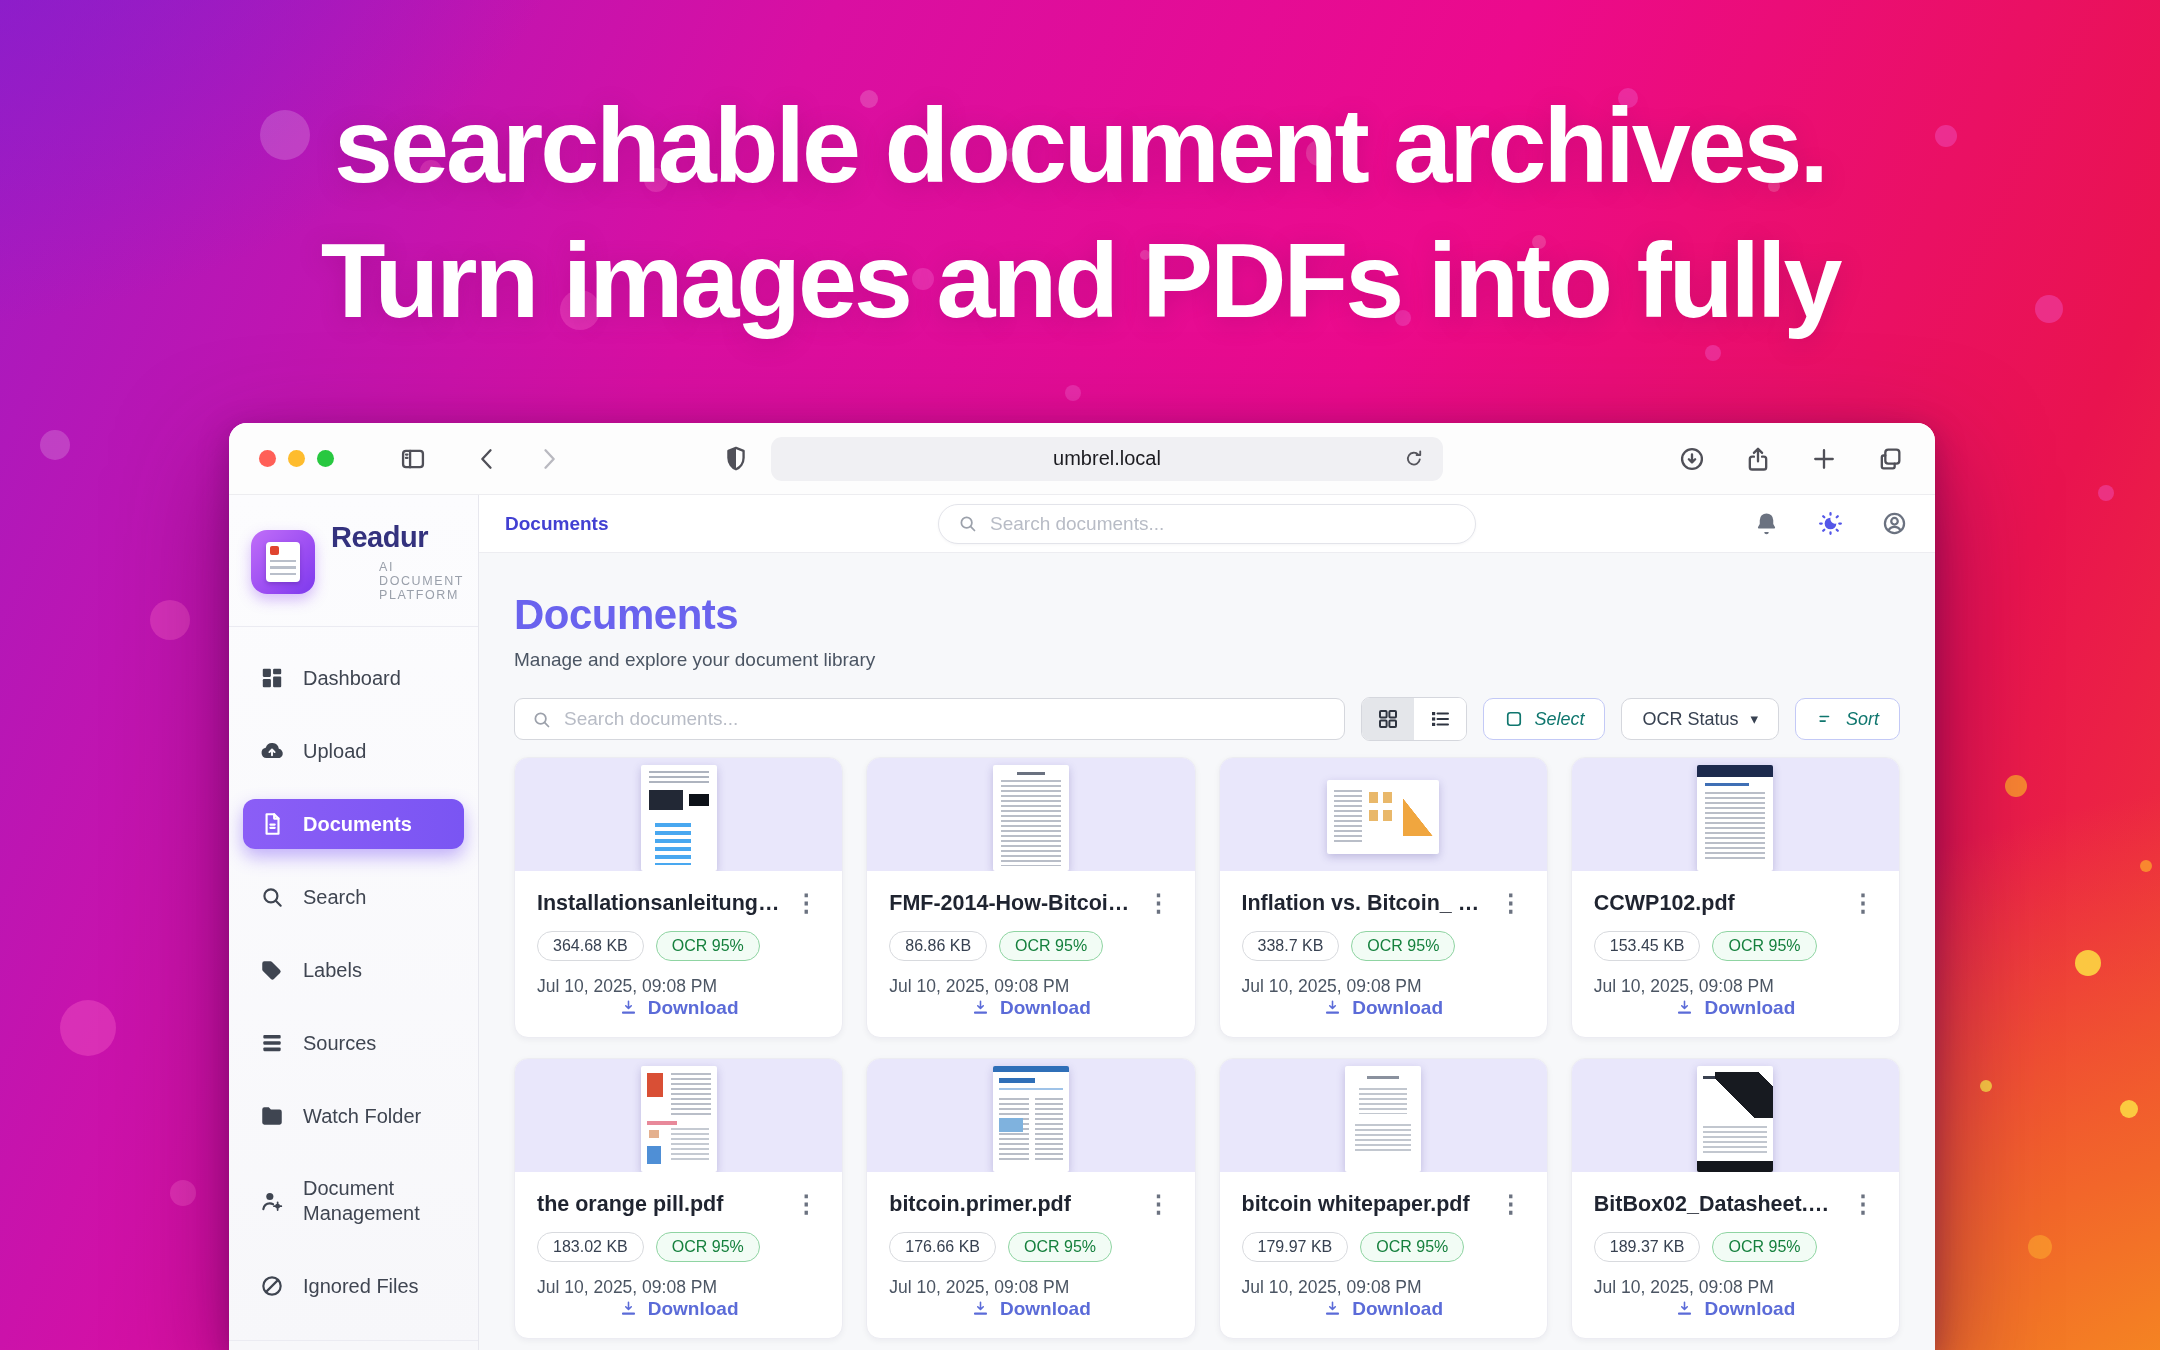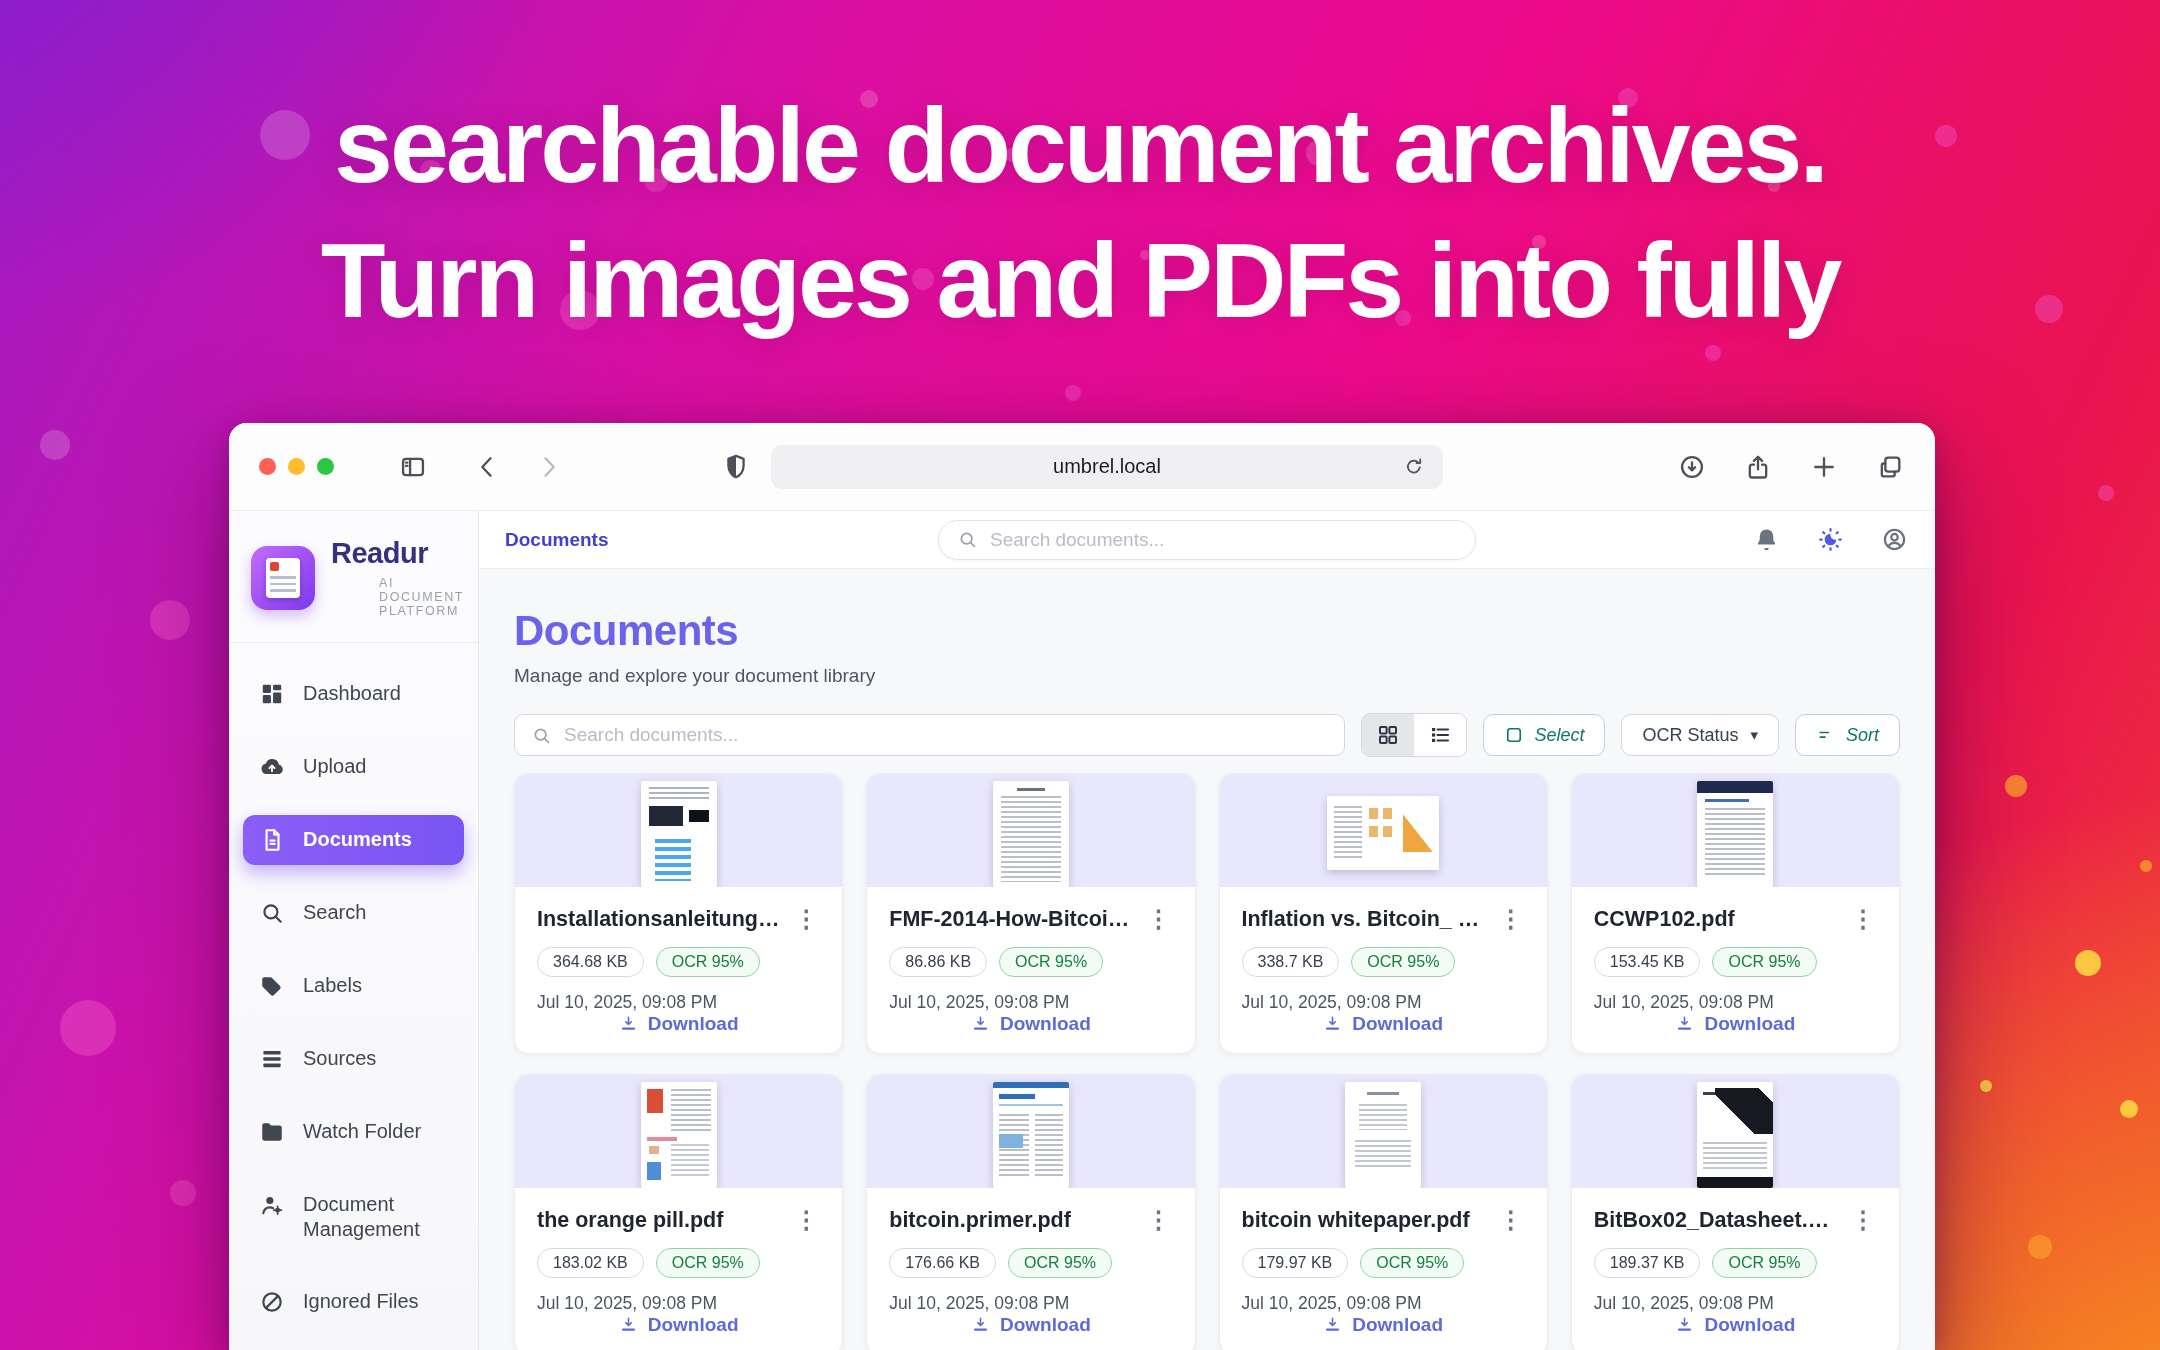--- a/index.html
+++ b/index.html
@@ -22,21 +22,21 @@
   }
   .hero h1 span{ display:block; }
 
   
   .window{
     position:absolute; left:229px; top:423px; width:1706px; height:927px;
     background:#fff; border-radius:18px 18px 0 0; overflow:hidden;
     box-shadow:0 40px 110px rgba(70,0,70,.5), 0 8px 30px rgba(70,0,70,.35);
   }
   .chrome{
-    height:88px; background:#fdfdfd; display:flex; align-items:center;
+    height:72px; background:#fdfdfd; display:flex; align-items:center;
     padding:0 30px; border-bottom:1px solid #ededf0; position:relative;
   }
   .lights{ display:flex; gap:12px; margin-right:64px; }
   .light{ width:17px; height:17px; border-radius:50%; }
   .light.red{ background:#ff5f57; } .light.yellow{ background:#febc2e; } .light.green{ background:#28c840; }
   .cicon{ width:30px; height:30px; color:#505058; display:inline-flex; align-items:center; justify-content:center; }
   .cicon svg{ width:28px; height:28px; }
   .cicon.dim{ color:#b9b9c0; }
   .chrome .nav-arrows{ display:flex; gap:32px; margin-right:40px; }
   .urlwrap{ position:absolute; left:50%; transform:translateX(-50%); display:flex; align-items:center; gap:20px; }
@@ -63,21 +63,21 @@
     display:flex; align-items:center; justify-content:center;
   }
   .logo-page{ width:34px; height:40px; background:#fff; border-radius:4px; position:relative; box-shadow:0 2px 4px rgba(60,20,120,.3); }
   .logo-page::before{ content:""; position:absolute; left:4px; top:4px; width:9px; height:9px; background:#e0452f; border-radius:2px; }
   .logo-page::after{ content:""; position:absolute; left:4px; right:4px; top:18px; height:16px;
       background:repeating-linear-gradient(#b9bfca 0 2.5px, transparent 2.5px 6.5px); }
   .brand-name{ font-size:29px; font-weight:800; color:#34327e; letter-spacing:-.5px; }
   .brand-tag{ font-size:12.5px; letter-spacing:1.6px; color:#9aa0ab; margin-top:6px; font-weight:500;margin-left:48px; }
   .nav{ padding:26px 14px 0 14px; flex:1; }
   .nav-item{
-    display:flex; gap:18px; padding:12px 16px; margin-bottom:23px;
+    display:flex; align-items:center; gap:18px; padding:12px 16px; margin-bottom:23px;
     border-radius:12px; color:#3f4551; font-size:20px; cursor:pointer; line-height:1.25;
   }
   .nav-item .icn{ width:26px; height:26px; flex:0 0 26px; display:inline-flex; }
   .nav-item .icn svg{ width:26px; height:26px; }
   .nav-item.active{
     background:linear-gradient(90deg,#8b5ef6,#7a55f3);
     color:#fff; font-weight:700;
     box-shadow:0 8px 18px rgba(124,85,246,.45);
   }
   .user-card{

